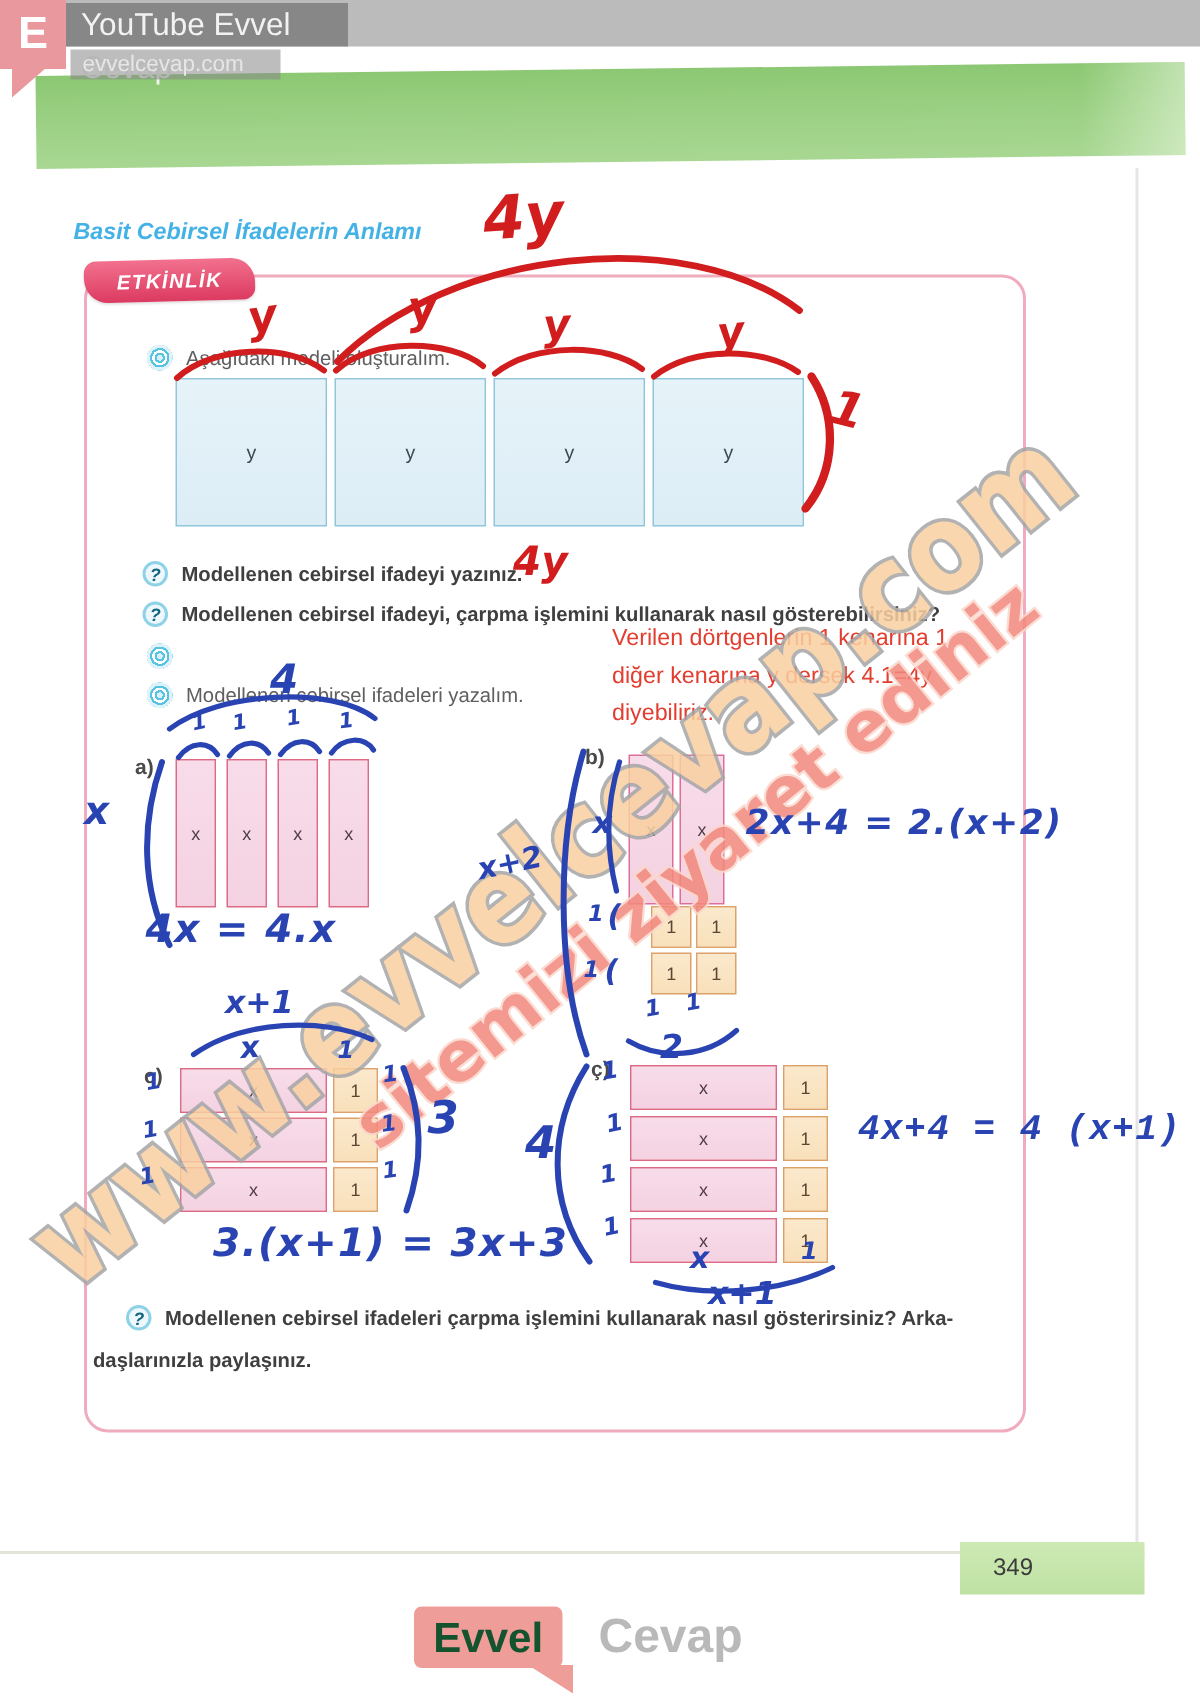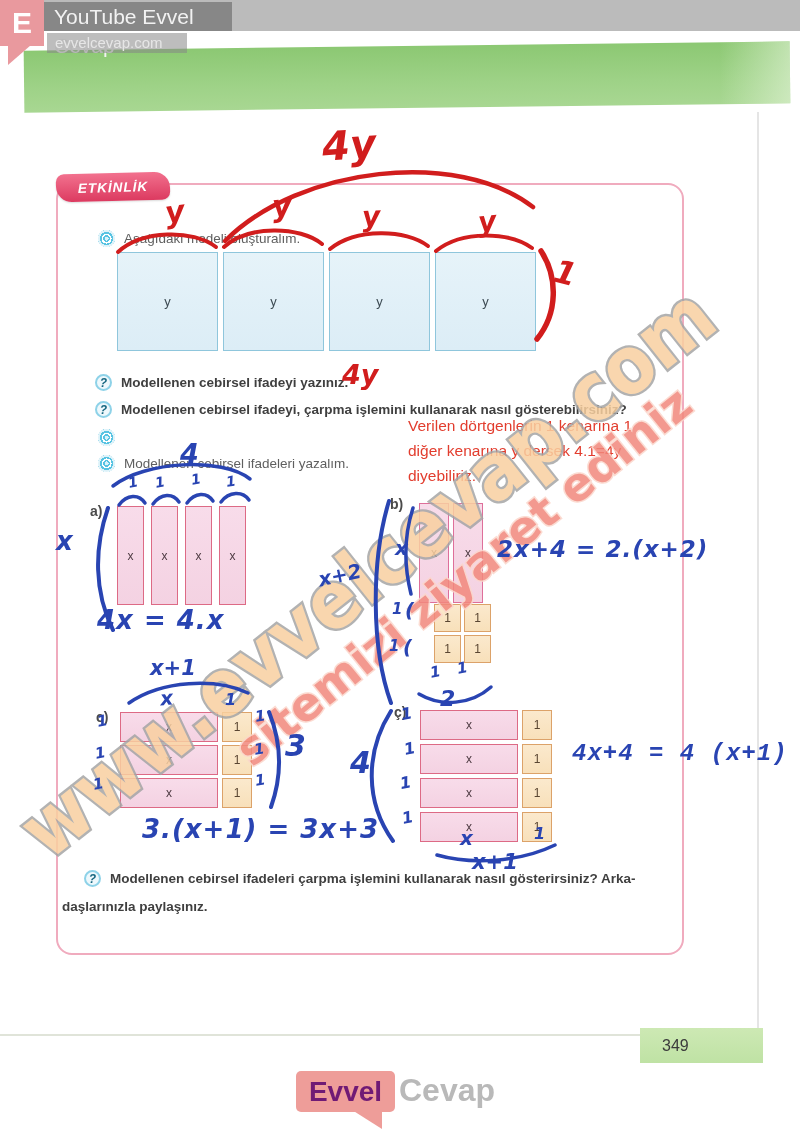--- a/index.html
+++ b/index.html
@@ -58,34 +58,35 @@
   .hblue { color:#2944b2; }
 
   .svglayer { position:absolute; left:0; top:0; z-index:35; pointer-events:none; }
   .wmlayer { position:absolute; left:0; top:0; z-index:20; pointer-events:none; }
 
   
   .footer-line { position:absolute; left:0; top:1034px; width:763px; height:2px; background:#e0e4d9; z-index:2; }
   .pageno-box { position:absolute; left:640px; top:1028px; width:123px; height:35px;
     background:linear-gradient(180deg,#cde9b4,#bfe2a4); z-index:3; display:flex; align-items:center; }
   .pageno-box span { margin-left:22px; font-size:16px; color:#3b3b3b; }
-  .logo-bubble { position:absolute; left:296px; top:1071px; width:99px; height:41px; background:#ee9d99; border-radius:5px;
-    display:flex; align-items:center; justify-content:center; color:#701a75; font-size:28px; font-weight:bold; z-index:5; }
+  .logo-bubble { position:absolute; left:276px; top:1071px; width:99px; height:41px; background:#ee9d99; border-radius:5px;
+    display:flex; align-items:center; justify-content:center; color:#14532d; font-size:28px; font-weight:bold; z-index:5; }
   .logo-tail { position:absolute; left:352px; top:1110px; width:30px; height:19px; background:#ee9d99;
     clip-path:polygon(0 0,100% 0,100% 100%); z-index:5; }
   .logo-word2 { position:absolute; left:399px; top:1072px; color:#b9b9b9; font-size:32px; font-weight:bold; z-index:5; }
 </style>
 </head>
 <body>
 
 <div class="stage">
 
   <div class="green-band"></div>
   <div class="paper-edge"></div>
 
+  <div class="lesson-title">Basit Cebirsel İfadelerin Anlamı</div>
   <div class="activity-box"></div>
   <div class="activity-badge">ETKİNLİK</div>
 
   <div class="row" style="left:98px; top:230px;">
     <span class="icon-rings"></span>
     <span class="ptext">Aşağıdaki modeli oluşturalım.</span>
   </div>
 
   <div class="ysq" style="left:117px;">
       <span>y</span>

